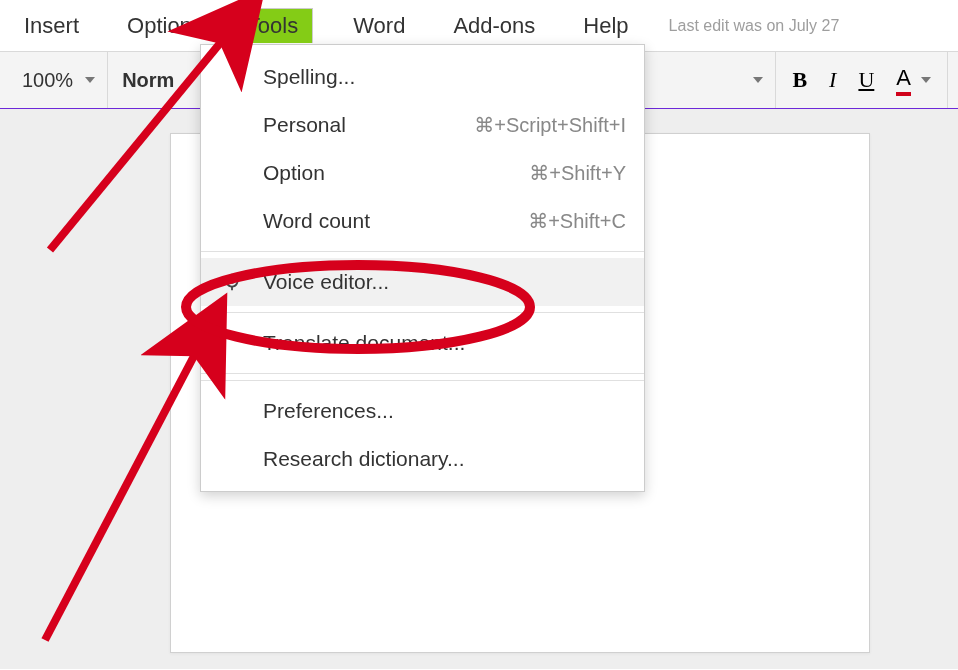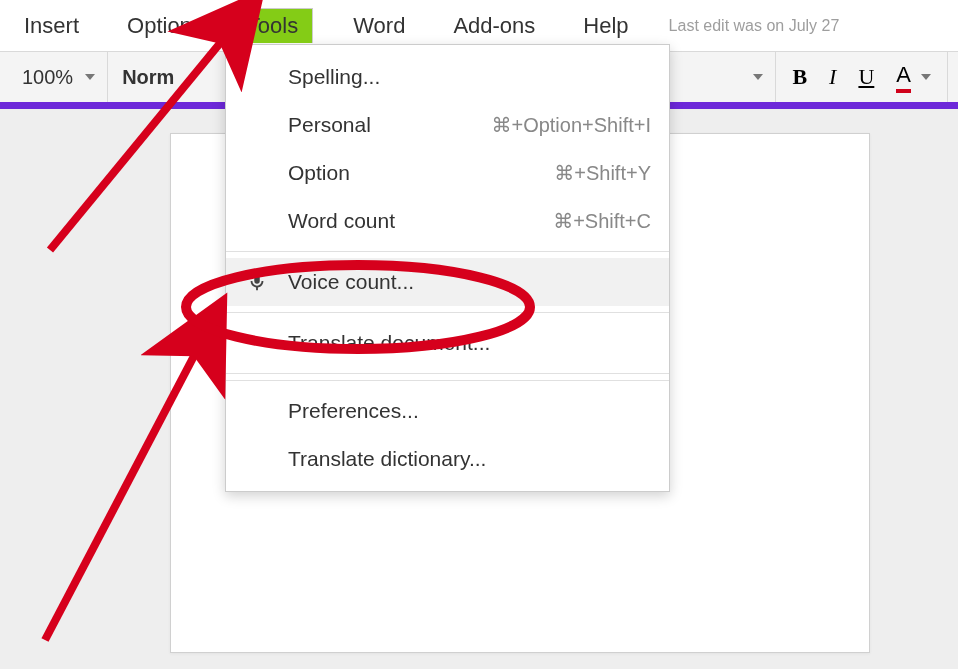--- a/index.html
+++ b/index.html
@@ -33,21 +33,21 @@
   }
   .last-edit {
     color: #9e9e9e;
     font-size: 16px;
   }
   .toolbar {
     display: flex;
     align-items: center;
     background: #f4f4f4;
     border-top: 1px solid #d9d9d9;
-    border-bottom: 7px solid #6d28d9;
+    border-bottom: 1px solid #6d28d9;
     height: 58px;
     padding: 0 10px;
     gap: 0;
   }
   .tb-group {
     display: flex;
     align-items: center;
     height: 100%;
     border-right: 1px solid #d9d9d9;
     padding: 0 12px;
@@ -108,21 +108,21 @@
     background: #fff;
     width: 700px;
     height: 520px;
     border: 1px solid #d0d0d0;
     box-shadow: 0 1px 3px rgba(0,0,0,0.05);
   }
   
   .dropdown {
     position: absolute;
     top: 44px;
-    left: 225px;
+    left: 200px;
     width: 445px;
     background: #fff;
     border: 1px solid #ccc;
     box-shadow: 0 4px 12px rgba(0,0,0,0.18);
     z-index: 15;
     padding: 8px 0;
     text-align: right;
   }
   .dd-item {
     display: flex;
@@ -208,51 +208,51 @@
 <div class="doc-area">
   <div class="page"></div>
 </div>
 
 <div class="dropdown">
   <div class="dd-item">
     <span>Spelling...</span>
   </div>
   <div class="dd-item">
     <span>Personal</span>
-    <span class="dd-shortcut">⌘+Option+Shift+I</span>
+    <span class="dd-shortcut">⌘+Script+Shift+I</span>
   </div>
   <div class="dd-item">
     <span>Option</span>
     <span class="dd-shortcut">⌘+Shift+Y</span>
   </div>
   <div class="dd-item">
     <span>Word count</span>
     <span class="dd-shortcut">⌘+Shift+C</span>
   </div>
   <div class="dd-sep"></div>
   <div class="dd-item hl">
     <span class="dd-icon">
       <svg viewBox="0 0 24 24" width="22" height="22" fill="#444">
         <path d="M12 14a3 3 0 0 0 3-3V6a3 3 0 1 0-6 0v5a3 3 0 0 0 3 3z"></path>
         <path d="M17 11a5 5 0 0 1-10 0H5a7 7 0 0 0 6 6.9V21h2v-3.1A7 7 0 0 0 19 11h-2z"></path>
       </svg>
     </span>
-    <span>Voice count...</span>
+    <span>Voice editor...</span>
   </div>
   <div class="dd-sep"></div>
   <div class="dd-item">
     <span>Translate document...</span>
   </div>
   <div class="dd-sep"></div>
   <div class="dd-sep"></div>
   <div class="dd-item">
     <span>Preferences...</span>
   </div>
   <div class="dd-item">
-    <span>Translate dictionary...</span>
+    <span>Research dictionary...</span>
   </div>
 </div>
 
 <svg class="annot">
 
   <defs>
     <marker id="ah" markerWidth="14" markerHeight="14" refX="6" refY="6" orient="auto">
       <path d="M0,0 L12,6 L0,12 L3,6 Z" fill="#d6001c"></path>
     </marker>
   </defs>

